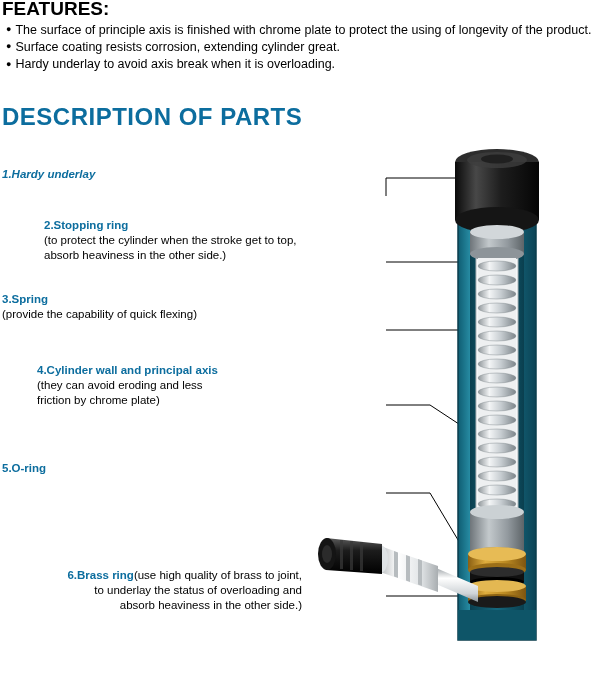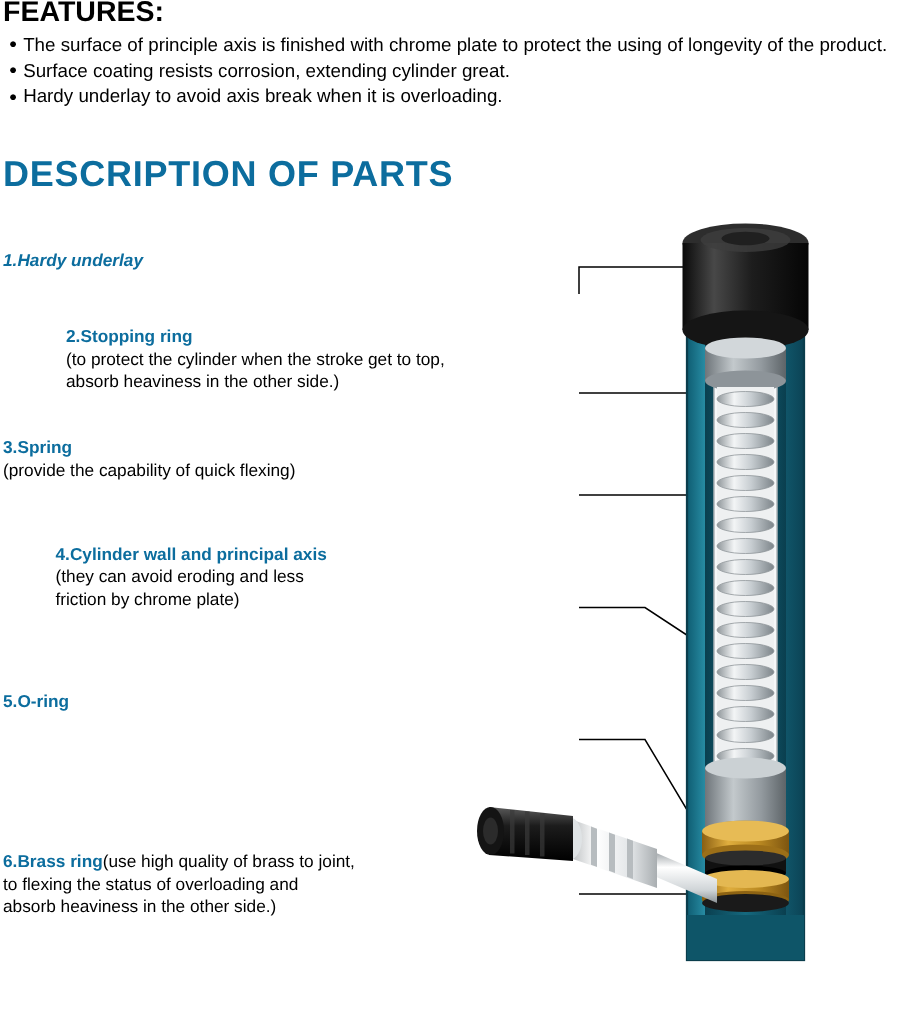--- a/index.html
+++ b/index.html
@@ -82,21 +82,21 @@
   .callout .head .tail {
     font-weight: normal;
     color: #000;
   }
 
   #callout-1 { left: 2px; top: 167px; font-style: italic; }
   #callout-2 { left: 2px; top: 218px; margin-left: 42px; }
   #callout-3 { left: 2px; top: 292px; }
   #callout-4 { left: 2px; top: 363px; margin-left: 35px; }
   #callout-5 { left: 2px; top: 461px; }
-  #callout-6 { left: 2px; top: 568px; }
+  #callout-6 { left: 2px; top: 568px; text-align: right; }
 
   
   .leaders {
     position: absolute;
     left: 0;
     top: 0;
     width: 600px;
     height: 682px;
     pointer-events: none;
   }
@@ -151,21 +151,21 @@
     <div class="body">(they can avoid eroding and less</div>
     <div class="body">friction by chrome plate)</div>
   </div>
 
   <div class="callout" id="callout-5">
     <div class="head">5.O-ring</div>
   </div>
 
   <div class="callout" id="callout-6">
     <div class="head"><span>6.Brass ring</span><span class="tail">(use high quality of brass to joint,</span></div>
-    <div class="body"> to flexing the status of overloading and</div>
+    <div class="body"> to underlay the status of overloading and</div>
     <div class="body">absorb heaviness in the other side.)</div>
   </div>
 
   <svg class="leaders" viewBox="0 0 600 682">
     <g stroke="#000000" stroke-width="1" fill="none">
 
       <path d="M386 196 L386 178 L466 178"></path>
       <polygon points="466,178 459,174.5 459,181.5" fill="#000" stroke="none"></polygon>
 
       <path d="M386 262 L478 262"></path>

